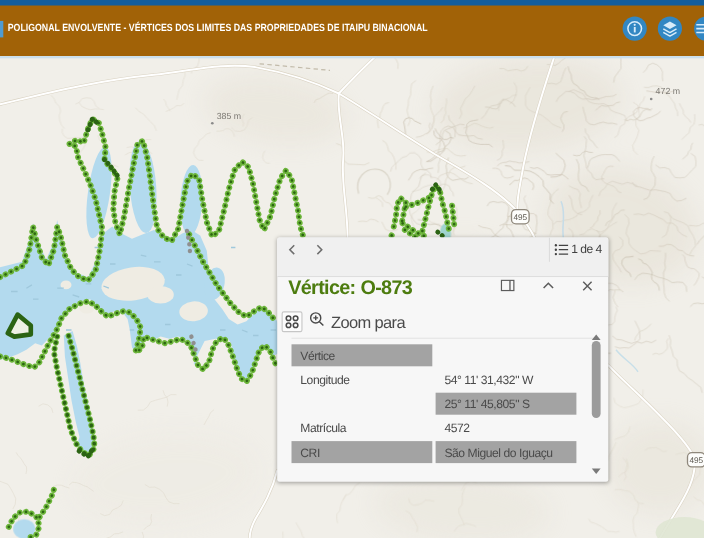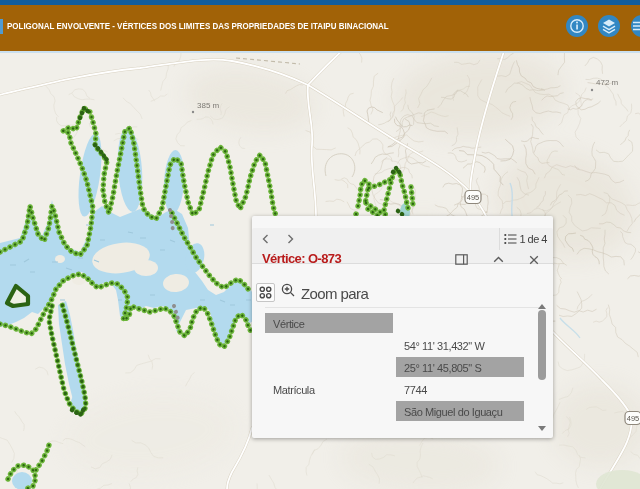--- a/index.html
+++ b/index.html
@@ -6,25 +6,25 @@
 #mapsvg{position:absolute;left:0;top:0}
 
 #hdr{position:absolute;left:0;top:0;width:640px;height:51px;background:#a16207;z-index:5}
 #hdr .topstrip{position:absolute;left:0;top:0;width:640px;height:5px;background:#115d9d}
 #hdr .accent{position:absolute;left:0;top:19px;width:3px;height:15px;background:#4f9bd2}
 #hdr .title{position:absolute;left:7px;top:20px;font-size:9.5px;font-weight:bold;color:#fff;white-space:nowrap;transform:scaleX(0.84);transform-origin:left center}
 #hdr .edge{position:absolute;left:0;top:51px;width:640px;height:2px;background:#cadfee}
 .cbtn{position:absolute;top:15px;width:22px;height:22px;border-radius:50%;background:#3287c3}
 
 #pop{position:absolute;left:252px;top:216px;width:301px;height:222px;background:#f7f7f7;border-radius:2px;box-shadow:0 1px 4px rgba(0,0,0,.35);z-index:6;color:#4a4a4a}
-#pnav{position:absolute;left:0;top:12px;width:100%;height:36px;background:#f0f0f0;border-bottom:1px solid #dcdcdc;border-radius:2px 2px 0 0}
+#pnav{position:absolute;left:0;top:0;width:100%;height:36px;background:#f0f0f0;border-bottom:1px solid #dcdcdc;border-radius:2px 2px 0 0}
 #pnav .sep{position:absolute;right:53px;top:0;width:1px;height:22px;background:#dcdcdc}
 .chev{position:absolute;top:5px;width:12px;height:12px}
 #pgnum{position:absolute;right:6px;top:5px;font-size:11px;letter-spacing:-0.5px;color:#404040}
-#ptitle{position:absolute;left:10px;top:35px;font-size:13px;letter-spacing:-0.6px;font-weight:bold;color:#b91c1c}
+#ptitle{position:absolute;left:10px;top:35px;font-size:18px;letter-spacing:-0.6px;font-weight:bold;color:#4d7c0f}
 .ticon{position:absolute;top:37px}
 #pact{position:absolute;left:0;top:58px;width:100%;height:34px}
 #gridbtn{position:absolute;left:4px;top:9px;width:19px;height:19px;border:1px solid #c6c6c6;border-radius:2px;background:#fcfcfc}
 #zoomtxt{position:absolute;left:49px;top:11px;font-size:15px;letter-spacing:-0.6px;color:#4a4a4a}
 #psepline{position:absolute;left:13px;top:91px;width:276px;height:1px;background:#e4e4e4}
 .trow{position:absolute;left:13px;width:259px;height:20px;font-size:11px;letter-spacing:-0.4px}
 .trow .lc{position:absolute;left:0;top:0;width:128px;height:20px;line-height:22px;padding-left:8px}
 .trow .vc{position:absolute;left:131px;top:0;width:128px;height:20px;line-height:22px;padding-left:8px}
 .gray .lc,.gray .vc{background:#a3a3a3}
 
@@ -447,30 +447,32 @@
           <circle cx="6" cy="6" r="4.6"></circle>
           <path d="M6 3.8 V8.2 M3.8 6 H8.2 M9.4 9.4 L13 13"></path>
         </svg>
     <div id="zoomtxt">Zoom para</div>
   </div>
   <div id="psepline"></div>
   <div class="trow gray" style="top:97px">
         <div class="lc">Vértice</div>
       </div>
   <div class="trow" style="top:119px">
+        <div class="lc">Longitude</div>
         <div class="vc">54° 11' 31,432" W</div>
       </div>
   <div class="trow gray" style="top:141px">
         <div class="vc">25° 11' 45,805" S</div>
       </div>
   <div class="trow" style="top:163px">
         <div class="lc">Matrícula</div>
-        <div class="vc">7744</div>
+        <div class="vc">4572</div>
       </div>
   <div class="trow gray" style="top:185px">
+        <div class="lc">CRI</div>
         <div class="vc">São Miguel do Iguaçu</div>
       </div>
   <div id="sbar">
     <div class="arr" style="top:0;border-bottom:5px solid #7a7a7a"></div>
     <div id="sthumb"></div>
     <div class="arr" style="bottom:0;border-top:5px solid #7a7a7a"></div>
   </div>
 </div>
 </div>
 

